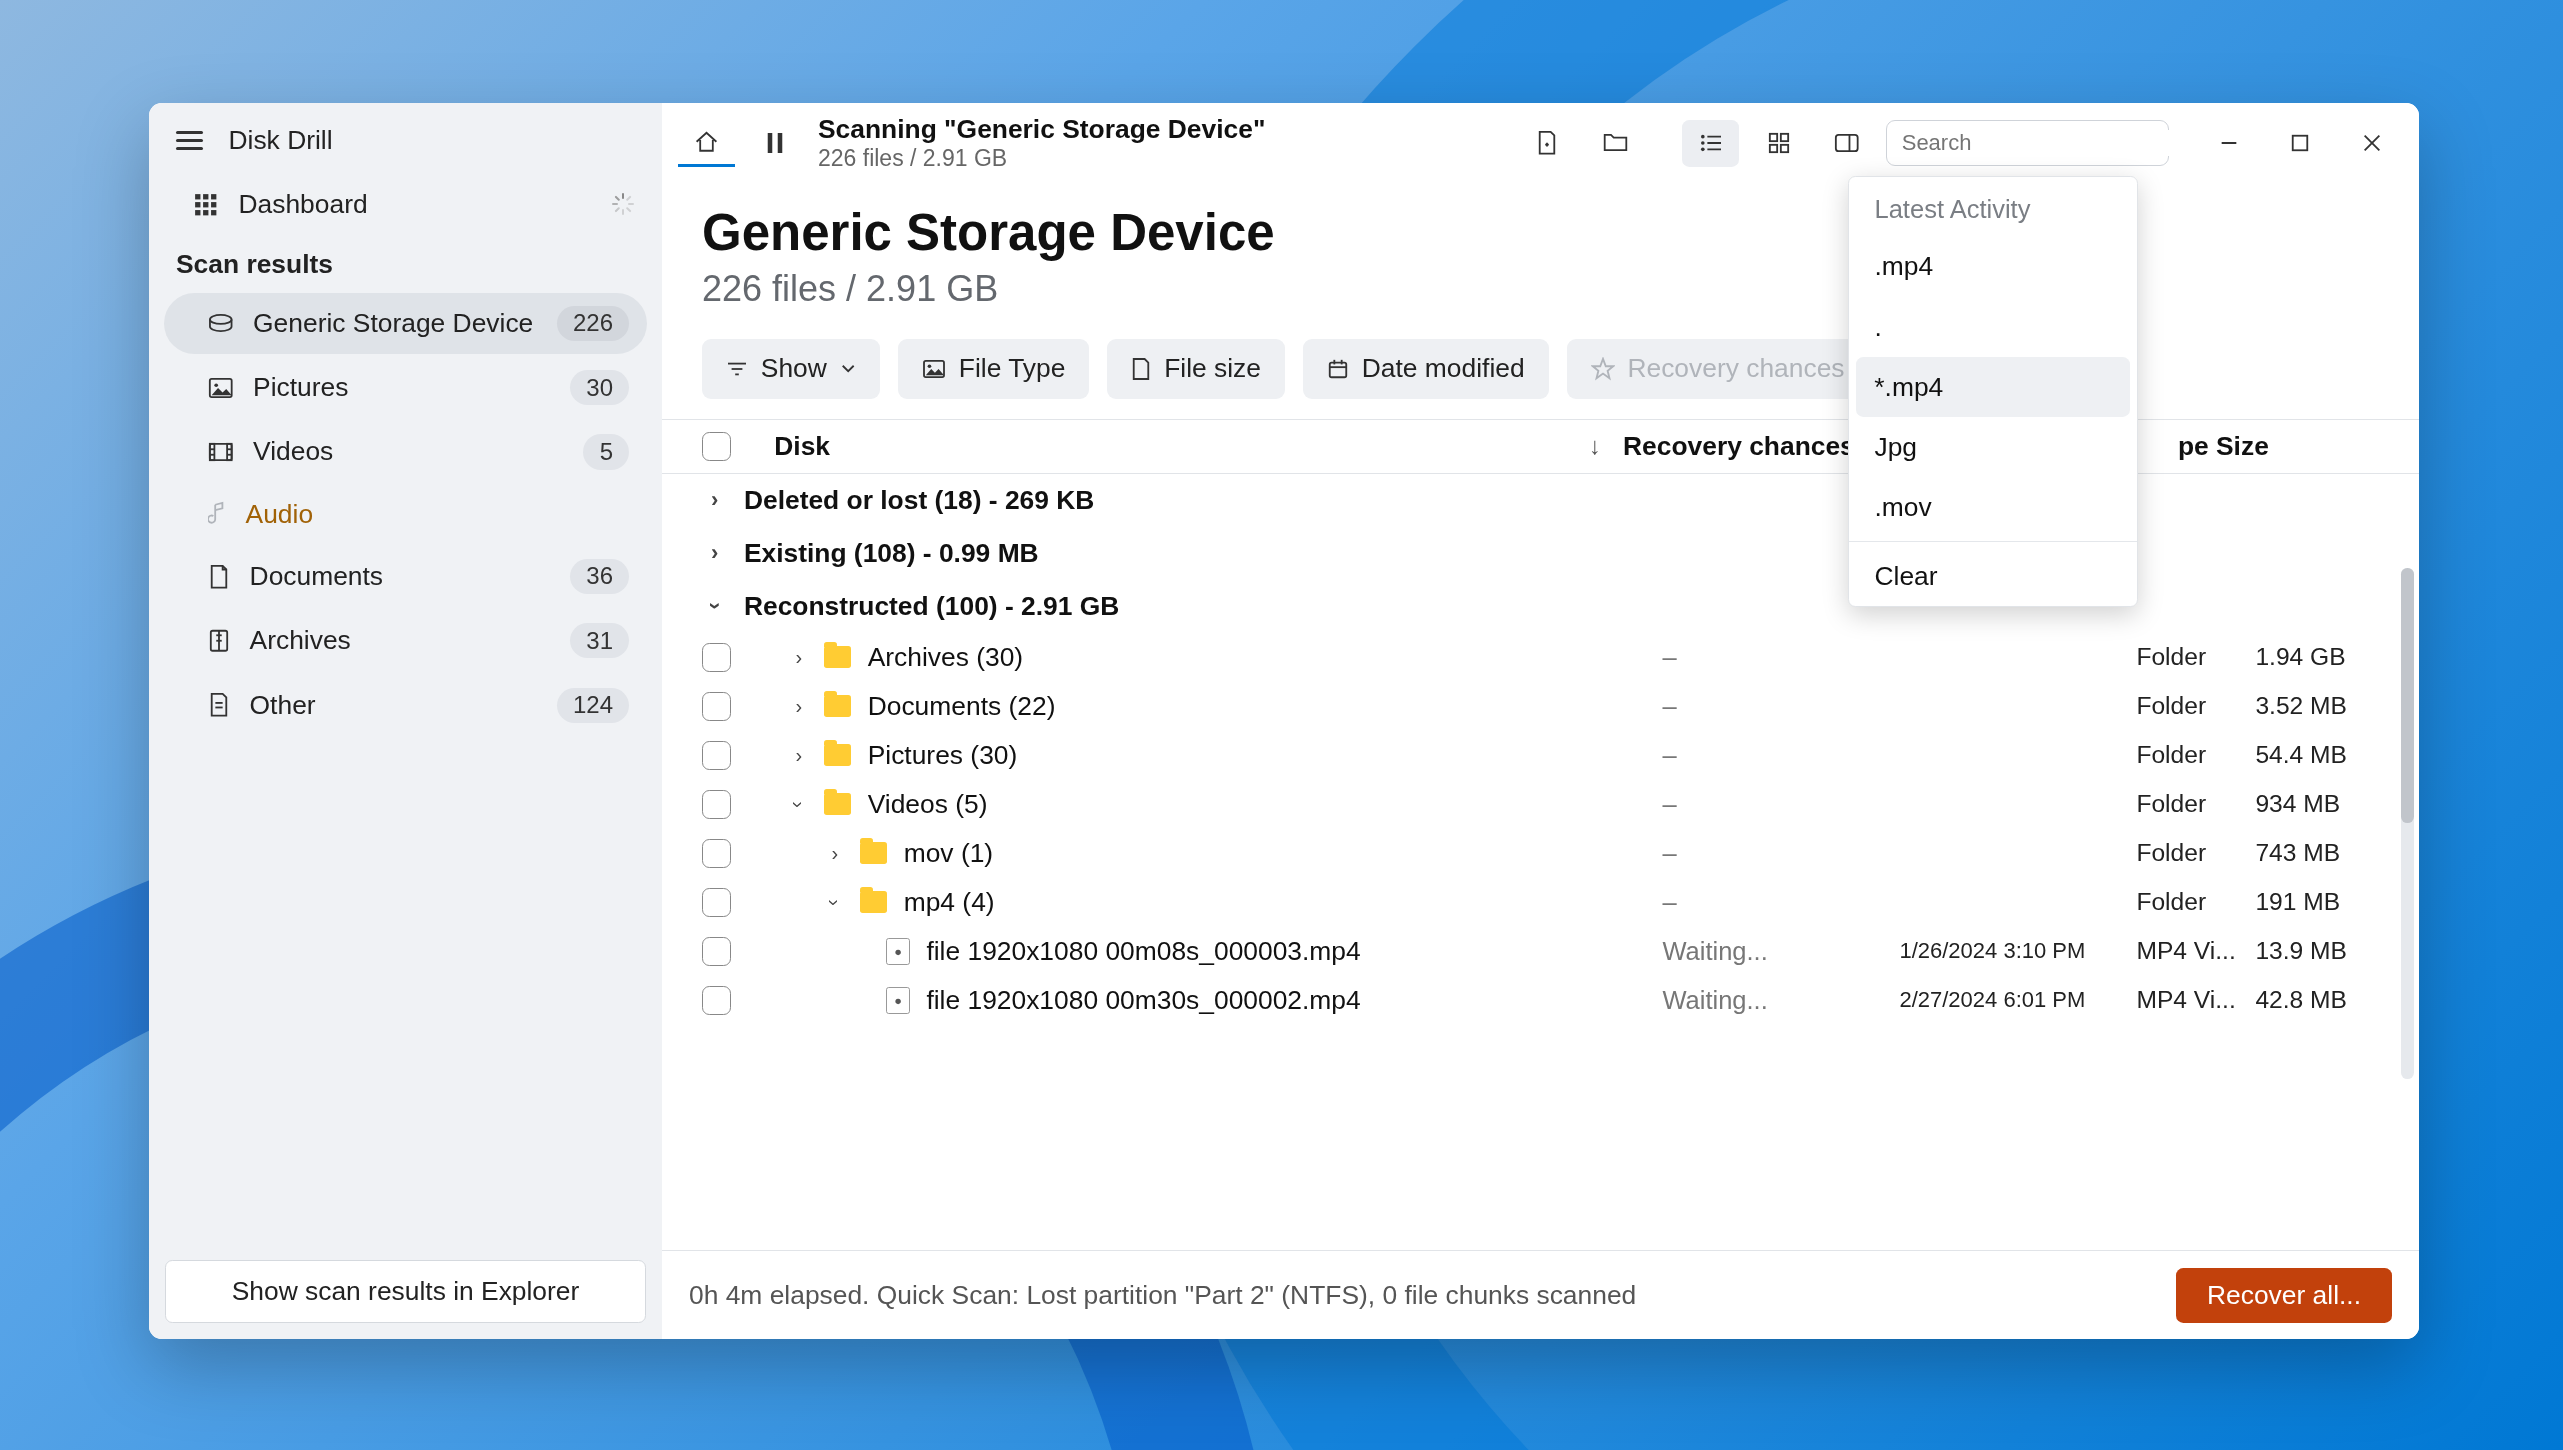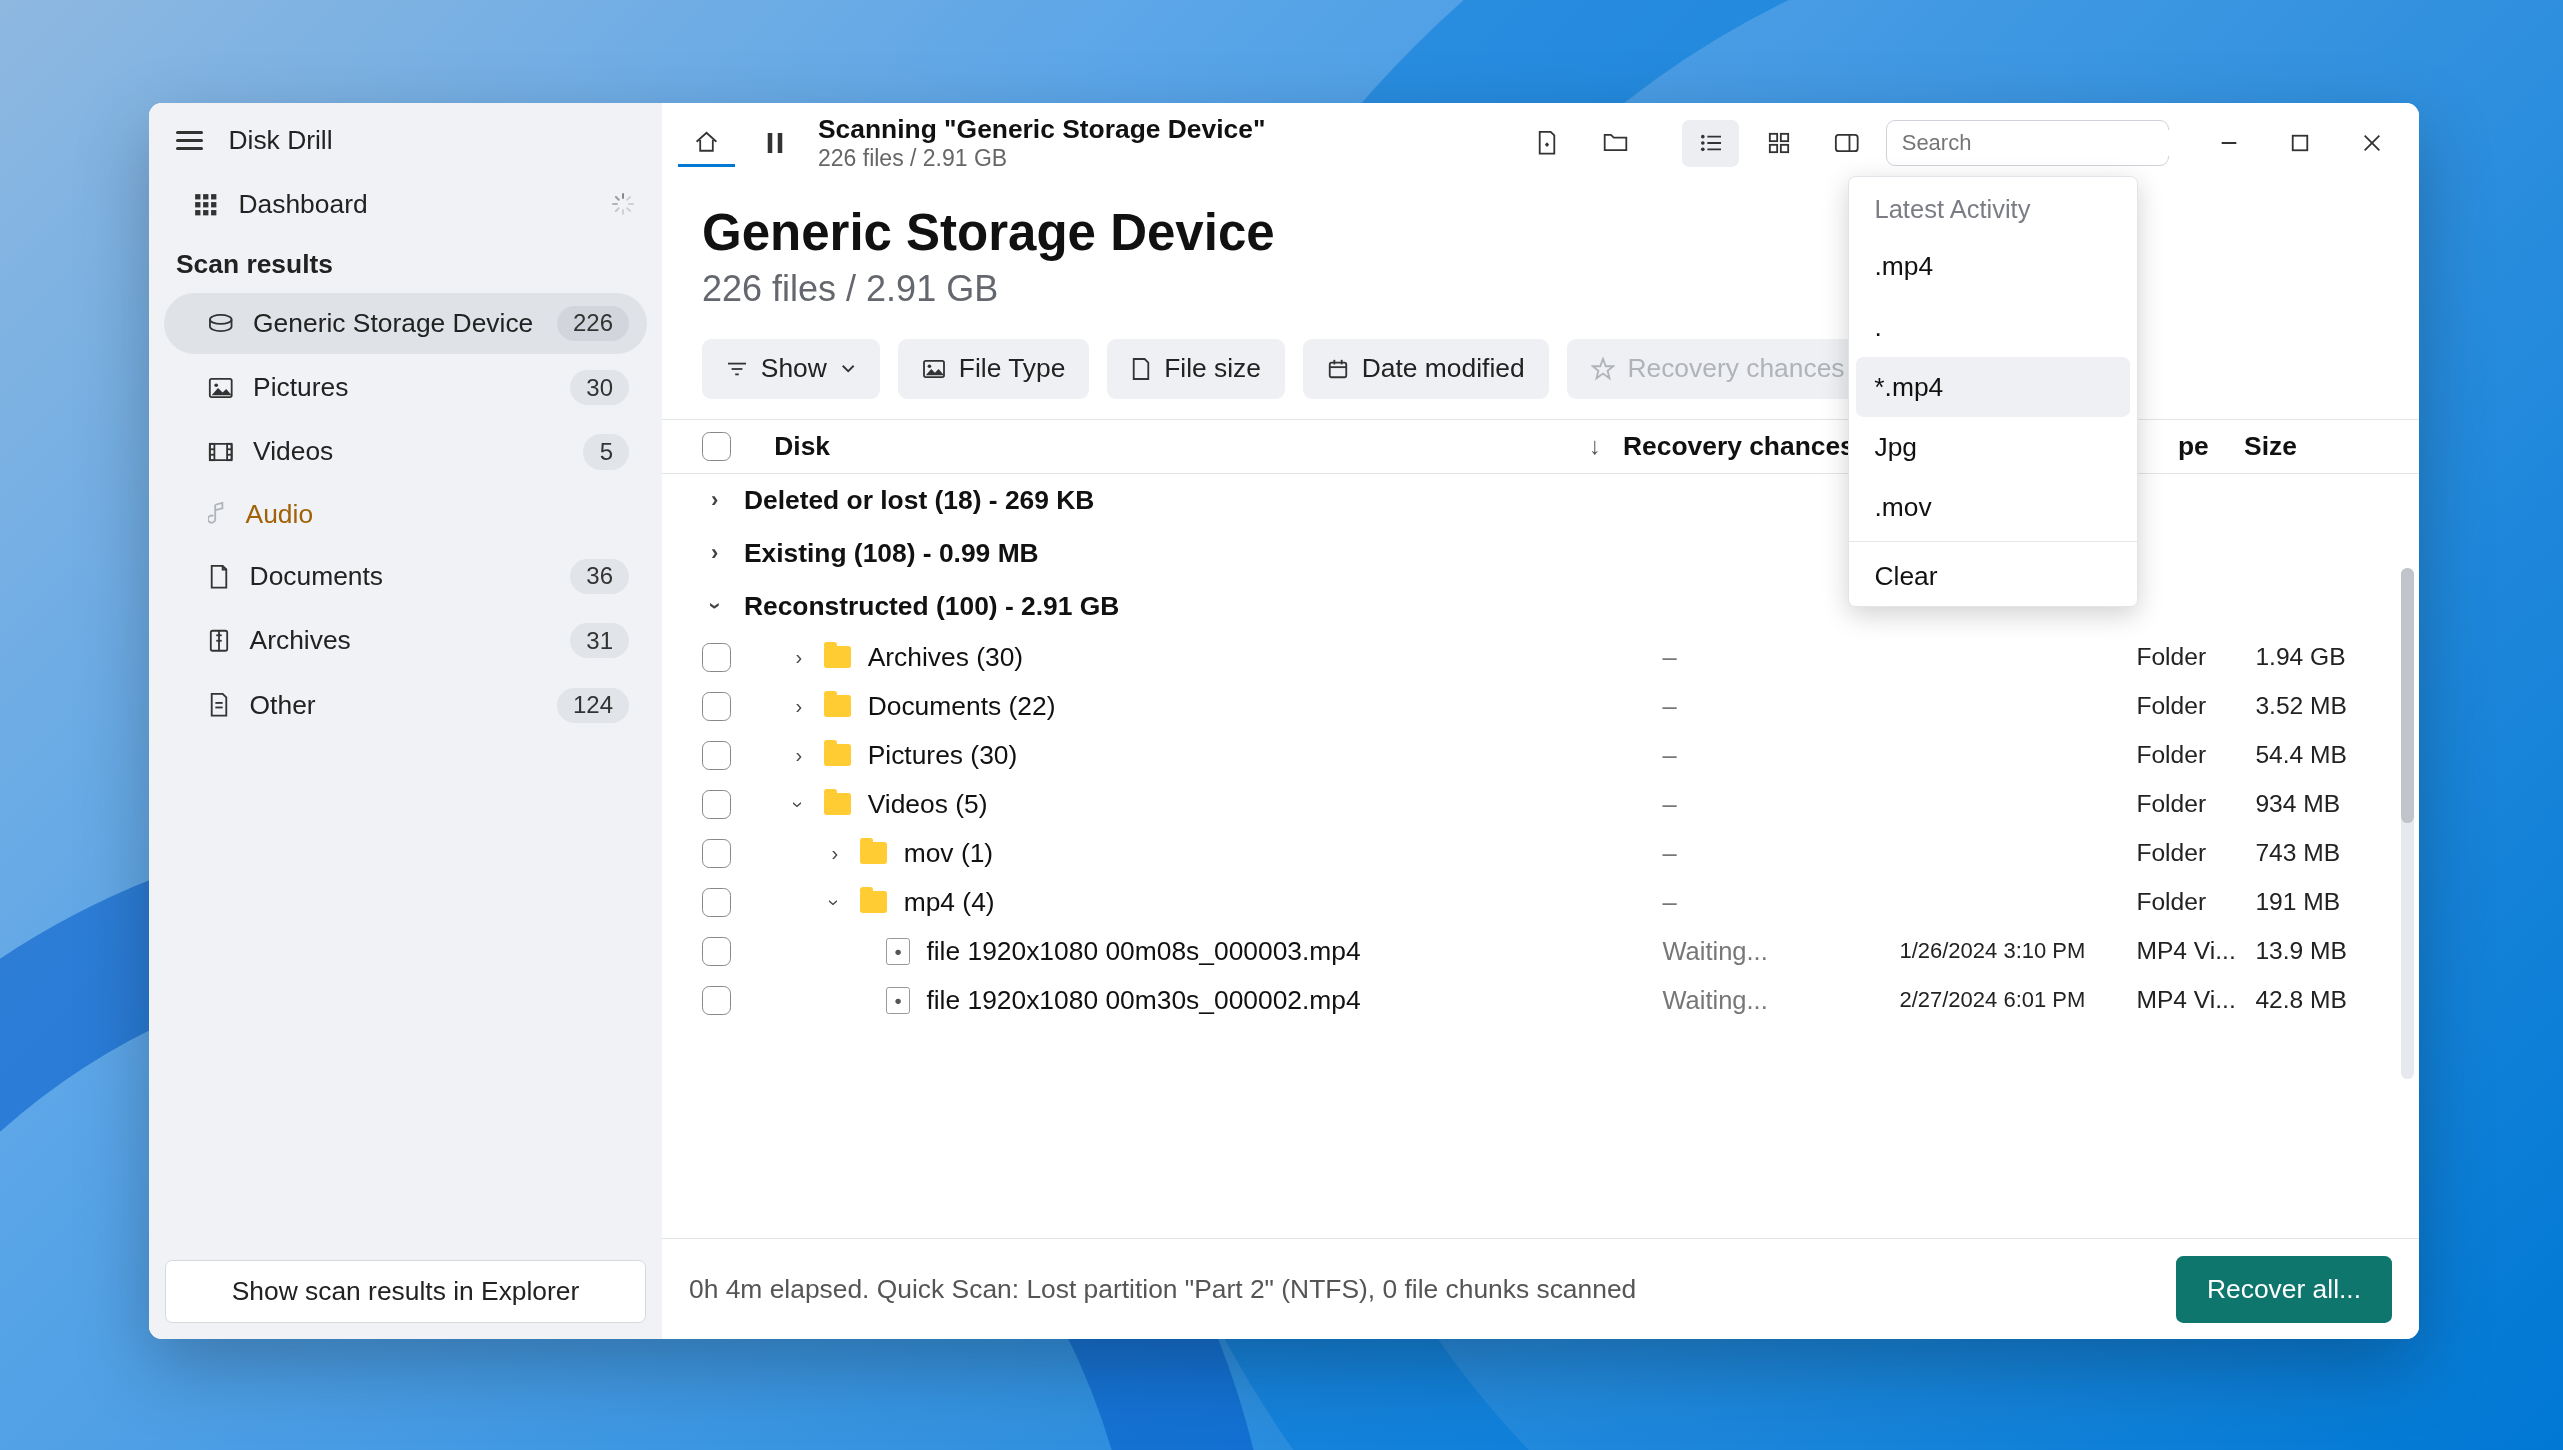--- a/index.html
+++ b/index.html
@@ -58,40 +58,40 @@
 .device-title { font-size: 51px; font-weight: 600; color: #111; }
 .device-sub { font-size: 36px; color: #64686e; margin-top: 5.5px; }
 .filters { display: flex; gap: 18px; padding: 12.8px 40px 20px 40px; }
 .filter-btn { display: flex; align-items: center; gap: 12.8px; background: #eef0f3; border-radius: 9px; padding: 14.6px 24px; font-size: 26.4px; color: #222; cursor: pointer; }
 .filter-btn.disabled { color: #b0b4ba; }
 .col-headers { display: flex; align-items: center; padding: 11px 40px; border-bottom: 0.9px solid #e1e4e8; border-top: 0.9px solid #e1e4e8; font-size: 26.4px; font-weight: 600; color: #111; }
 .col-name { display: flex; align-items:center; gap: 18px; flex: 0 0 921px; }
 .col-rc { flex: 0 0 237px; }
 .col-date { flex: 0 0 237px; }
 .col-type { flex: 0 0 119px; }
-.col-size { flex: 0 0 109px; text-align: center; }
+.col-size { flex: 0 0 109px; }
 .sort-arrow { font-size: 24px; color: #555; padding-right: 22px; margin-left: auto; }
 .file-list { flex: 1; overflow-y: auto; padding: 0 14.6px 0 0; }
 .group-row { display: flex; align-items: center; gap: 16.4px; padding: 11px 40px 11px 40px; font-size: 26.4px; font-weight: 600; color: #111; cursor: pointer; }
 .group-row .chev { width: 25.5px; text-align: center; color: #444; font-size: 22px; }
 .row { display: flex; align-items: center; padding: 9px 40px; font-size: 26.4px; color: #111; }
 .cb { width: 29px; height: 29px; border: 1.8px solid #888; border-radius: 7.3px; background: #fff; flex-shrink: 0; cursor: pointer; }
 .indent { display: inline-block; }
 .chev-small { width: 25.5px; color: #444; font-size: 20px; text-align: center; cursor: pointer; }
 .folder-ic { width: 27px; height: 22px; background: #ffcc33; border-radius: 2.7px 2.7px 2.7px 2.7px; position: relative; flex-shrink: 0; }
 .folder-ic::before { content: ''; position: absolute; top: -4.6px; left: 0; width: 12.8px; height: 5.5px; background: #ffcc33; border-radius: 2.7px 2.7px 0 0; }
 .file-ic { width: 24px; height: 27px; border: 0.9px solid #999; border-radius: 2.7px; background: #fff; flex-shrink:0; display:flex; align-items:center; justify-content:center; font-size:12.8px; color:#555;}
 .row-name { flex: 0 0 auto; }
 .row-spacer { flex: 1; }
 .col-rc-v { flex: 0 0 237px; color: #777; font-size: 25.5px; }
 .col-date-v { flex: 0 0 237px; color: #222; font-size: 22px; }
 .col-type-v { flex: 0 0 119px; color: #222; font-size: 24.6px; white-space: nowrap; overflow: hidden; text-overflow: ellipsis; }
 .col-size-v { flex: 0 0 109px; color: #222; font-size: 24.6px; text-align: left; }
 .footer { display: flex; align-items: center; padding: 16.4px 27px; border-top: 0.9px solid #e1e4e8; font-size: 26.4px; color: #555; gap: 8px; }
-.recover-btn { margin-left: auto; background: #0f766e; color: #fff; border: none; border-radius: 7.3px; padding: 18px 31px; font-size: 26.4px; cursor: pointer; }
+.recover-btn { margin-left: auto; background: #c2410c; color: #fff; border: none; border-radius: 7.3px; padding: 12px 31px; font-size: 26.4px; cursor: pointer; }
 .dropdown { position: absolute; right: 281px; top: 73px; width: 290px; background: #fff; border-radius: 7.3px; box-shadow: 0 7.3px 27px rgba(0,0,0,0.18); border: 0.9px solid #e1e4e8; z-index: 10; }
 .dd-header { padding: 18px 25.5px 12.8px 25.5px; font-size: 25.5px; color: #7a7e84; }
 .dd-item { padding: 14.6px 25.5px; font-size: 26.4px; color: #111; cursor: pointer; }
 .dd-item.hover { background: #eef0f3; border-radius: 7.3px; margin: 0 7.3px; padding: 14.6px 18px; }
 .dd-divider { border-top: 0.9px solid #e4e7eb; margin: 3.6px 0; }
 .scrollbar-fake { position: absolute; right: 5.5px; top: 465px; width: 12.8px; height: 511px; background: #e6e9ed; border-radius: 6.4px; }
 .scrollbar-thumb { width: 12.8px; height: 255px; background: #c1c5cb; border-radius: 6.4px; }
 svg { display: block; }
 </style>
 </head>

